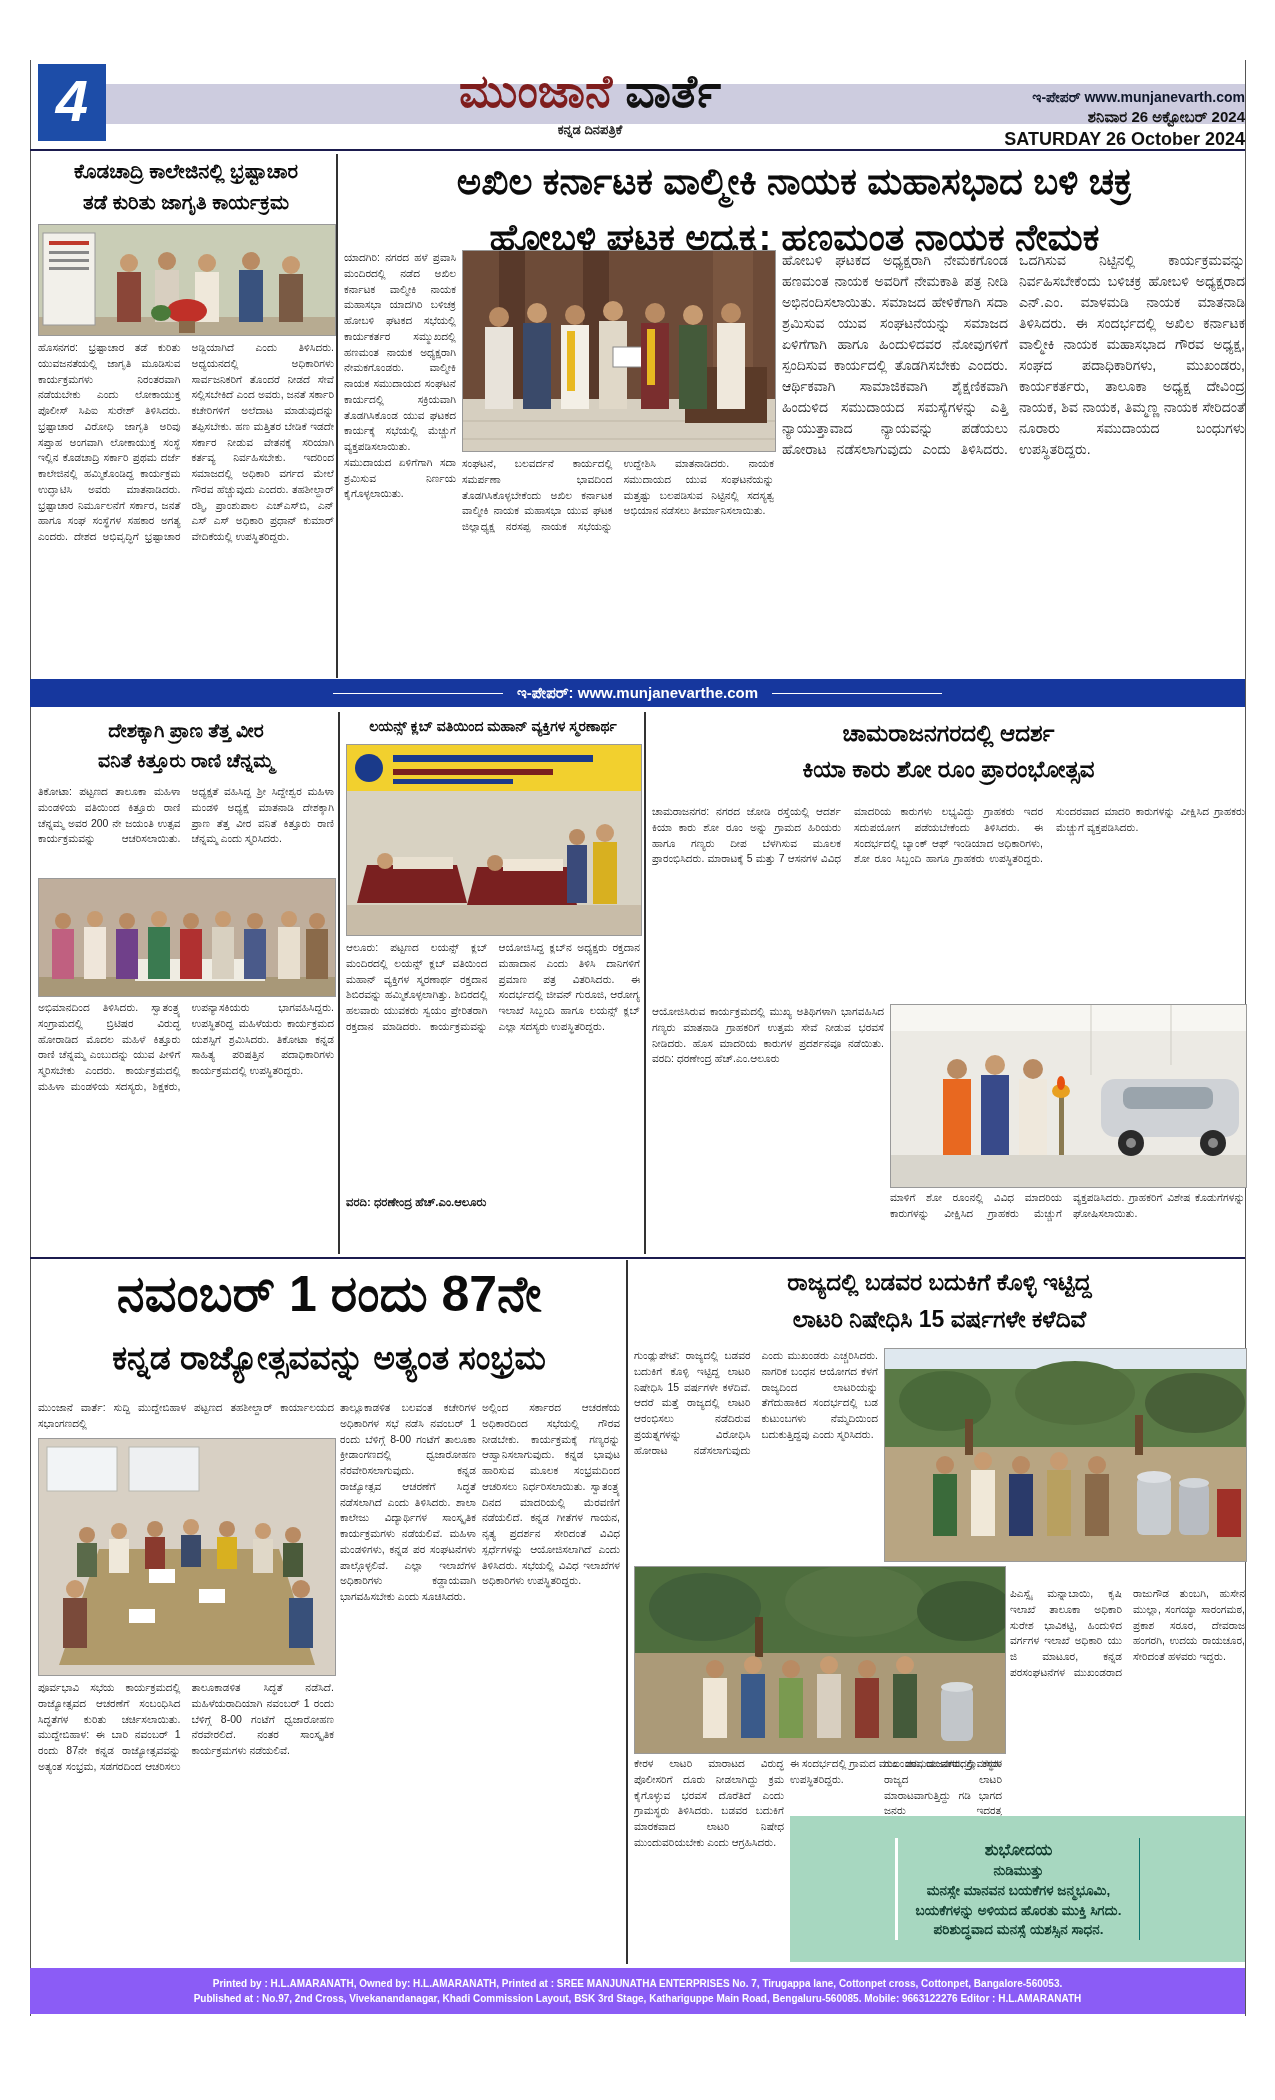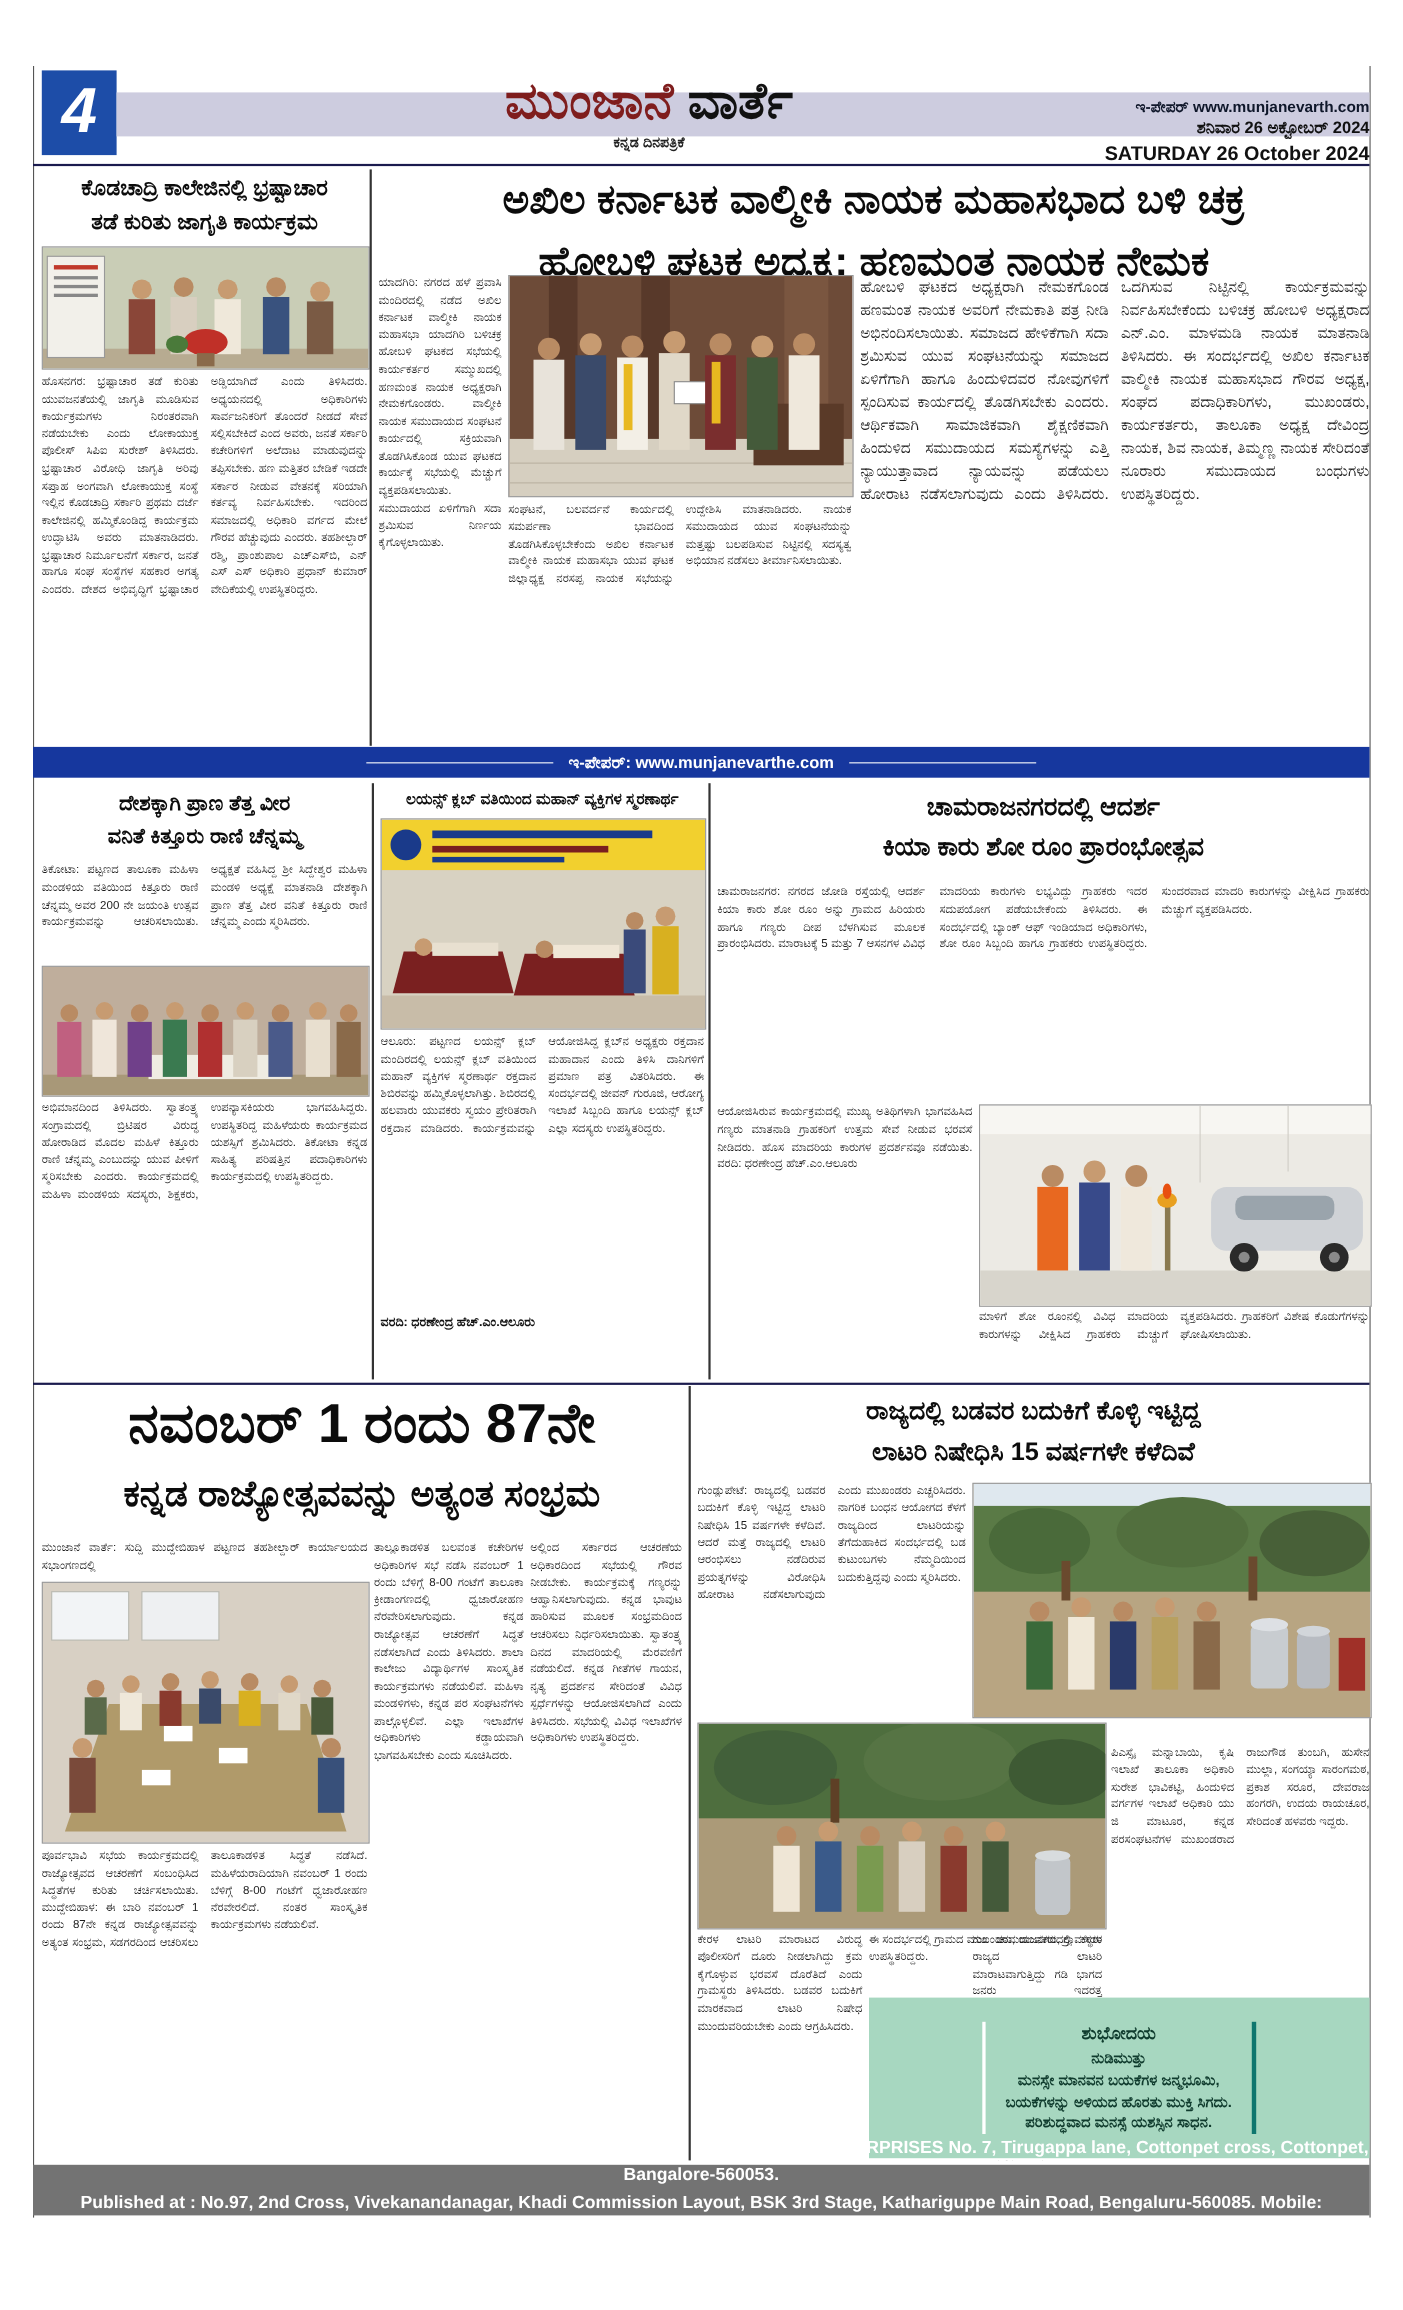--- a/index.html
+++ b/index.html
@@ -32,28 +32,28 @@
   
   .bluestrip{left:30px;top:679px;width:1215px;height:28px;background:#16379e;display:flex;
              align-items:center;justify-content:center;color:#fff;font-size:15px;font-weight:bold;}
   .bluestrip .line{height:1px;background:#fff;width:170px;margin:0 14px;}
   
   .photo{background:#ddd;overflow:hidden;border:1px solid #999;}
   .photo svg{display:block;width:100%;height:100%;}
   
   .greenbox{left:790px;top:1816px;width:455px;height:146px;background:#a7d7c0;
             display:flex;align-items:center;justify-content:center;}
-  .greenbox .inner{border-left:3px solid #fff;border-right:4px solid #0f766e;padding:0 18px;
+  .greenbox .inner{border-left:3px solid #fff;border-right:1px solid #0f766e;padding:0 18px;
                    margin:0 10px;text-align:center;color:#0f3b2d;font-weight:bold;
                    font-size:13.5px;line-height:1.45;}
   .greenbox .inner .t1{font-size:16px;}
   
-  .footer{left:30px;top:1968px;width:1215px;height:46px;background:#737373;color:#fff;
+  .footer{left:30px;top:1968px;width:1215px;height:46px;background:#8b5cf6;color:#fff;
           display:flex;flex-direction:column;align-items:center;justify-content:center;
-          font-size:16px;font-weight:bold;line-height:1.55;text-align:center;}
+          font-size:10px;font-weight:bold;line-height:1.55;text-align:center;}
 </style>
 </head>
 <body>
 
 <div class="page">
   <div class="sheet abs"></div>
 
   <div class="abs numbox">4</div>
   <div class="abs band"></div>
   <div class="abs masthead">

